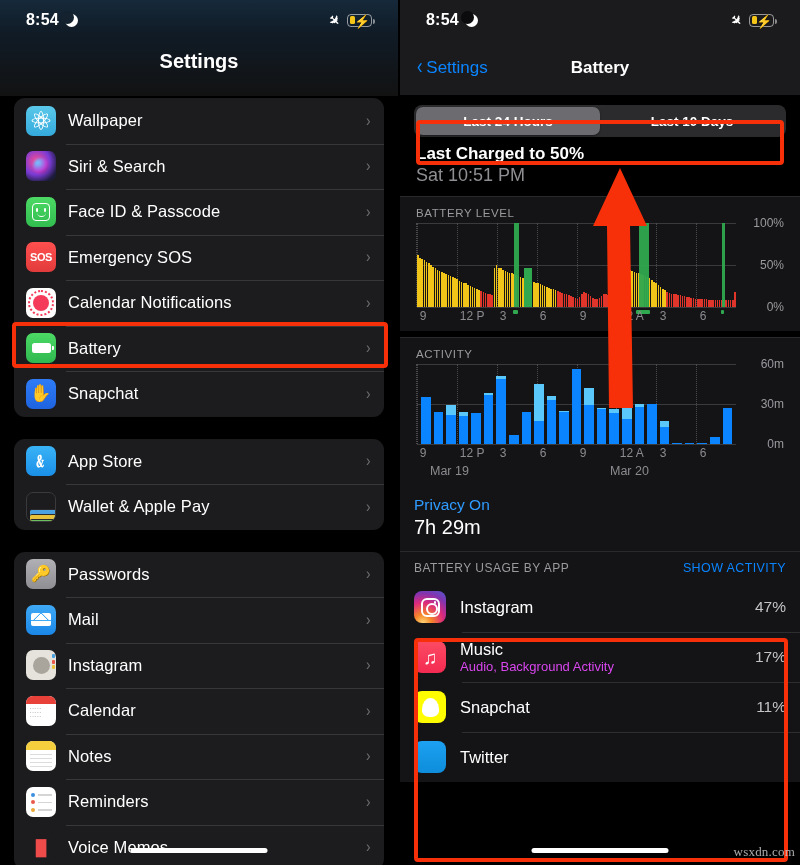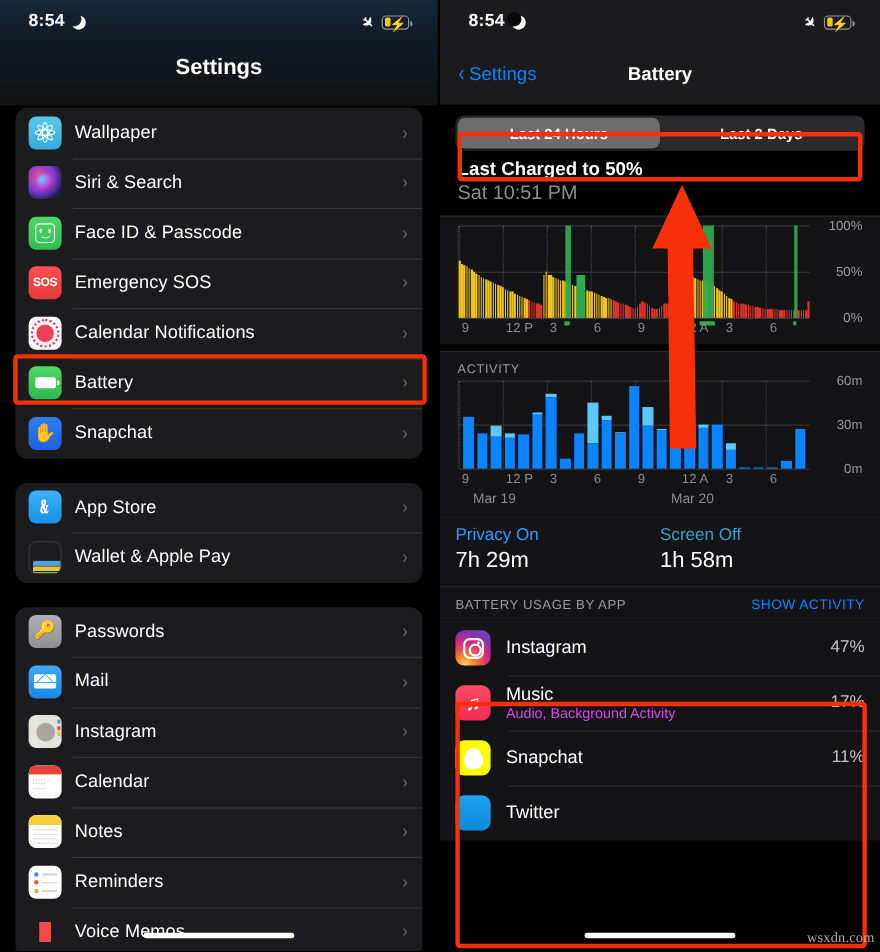--- a/index.html
+++ b/index.html
@@ -504,30 +504,31 @@
         <span>Settings</span>
       </div>
       <div class="r-title">Battery</div>
     </div>
 
     <div class="r-body">
 
       <div class="seg-wrap">
         <div class="segmented">
           <div class="seg active">Last 24 Hours</div>
-          <div class="seg">Last 2 Days</div>
+          <div class="seg">Last 10 Days</div>
         </div>
       </div>
 
       <div class="charged">
         <div class="t1">Last Charged to 50%</div>
         <div class="t2">Sat 10:51 PM</div>
       </div>
 
       <div class="card">
+        <div class="sec-title">BATTERY LEVEL</div>
         <div class="chart">
           <div class="plot" id="blPlot">
               <div class="gridline" style="top: 100%;"></div>
               <div class="gridline" style="top: 50%;"></div>
               <div class="gridline" style="top: 0%;"></div>
               <div class="vgrid" style="left: 0%;"></div>
               <div class="vgrid" style="left: 12.5%;"></div>
               <div class="vgrid" style="left: 25%;"></div>
               <div class="vgrid" style="left: 37.5%;"></div>
               <div class="vgrid" style="left: 50%;"></div>
@@ -844,24 +845,20 @@
           <span style="left:16px;">Mar 19</span>
           <span style="left:196px;">Mar 20</span>
         </div>
       </div>
 
       <div class="screentime">
         <div class="st-col">
           <div class="st-label on">Privacy On</div>
           <div class="st-val">7h 29m</div>
         </div>
-        <div class="st-col">
-          <div class="st-label off">Screen Off</div>
-          <div class="st-val">1h 58m</div>
-        </div>
       </div>
 
       <div class="usage-head">
         <span class="lbl">BATTERY USAGE BY APP</span>
         <span class="act">SHOW ACTIVITY</span>
       </div>
 
       <div class="app-list">
         <div class="app-row">
           <span class="app-icn ic-instagram">

